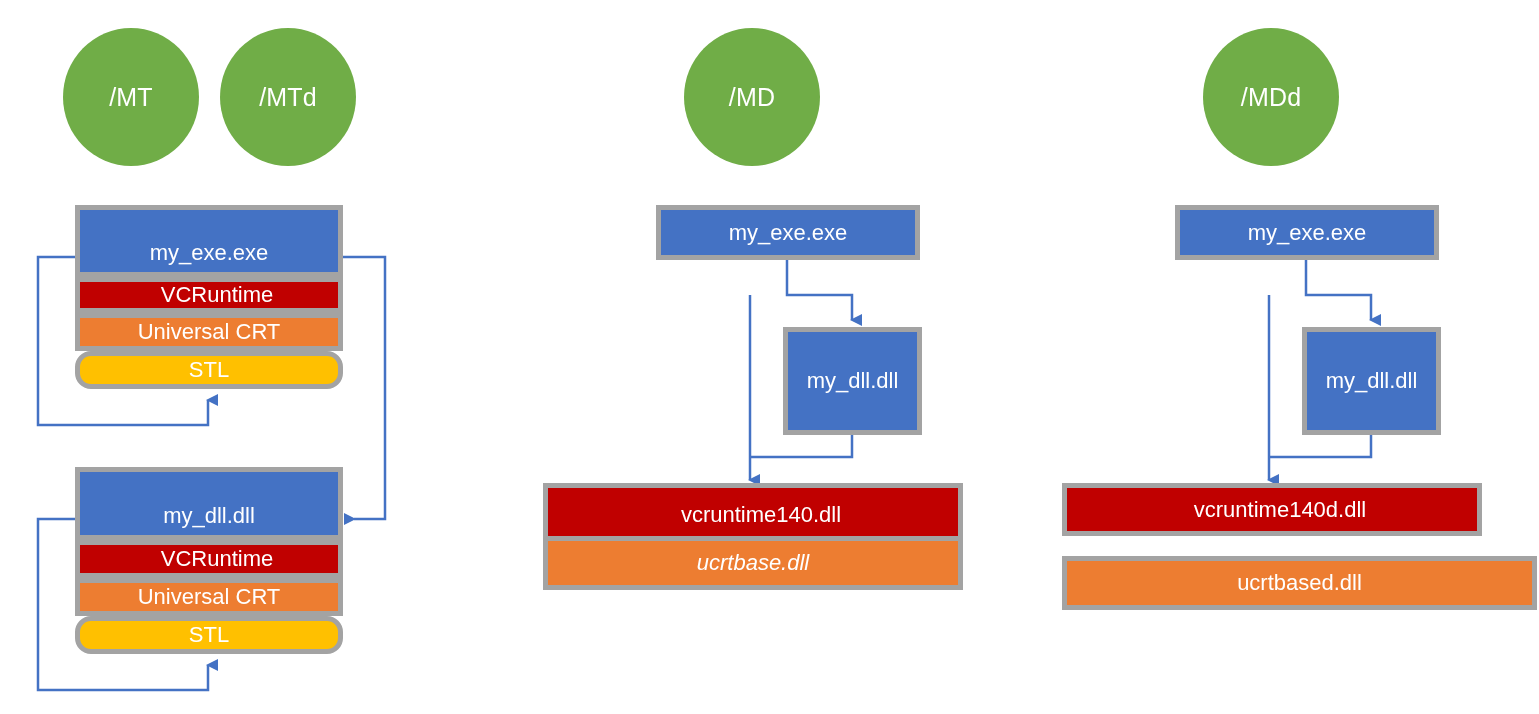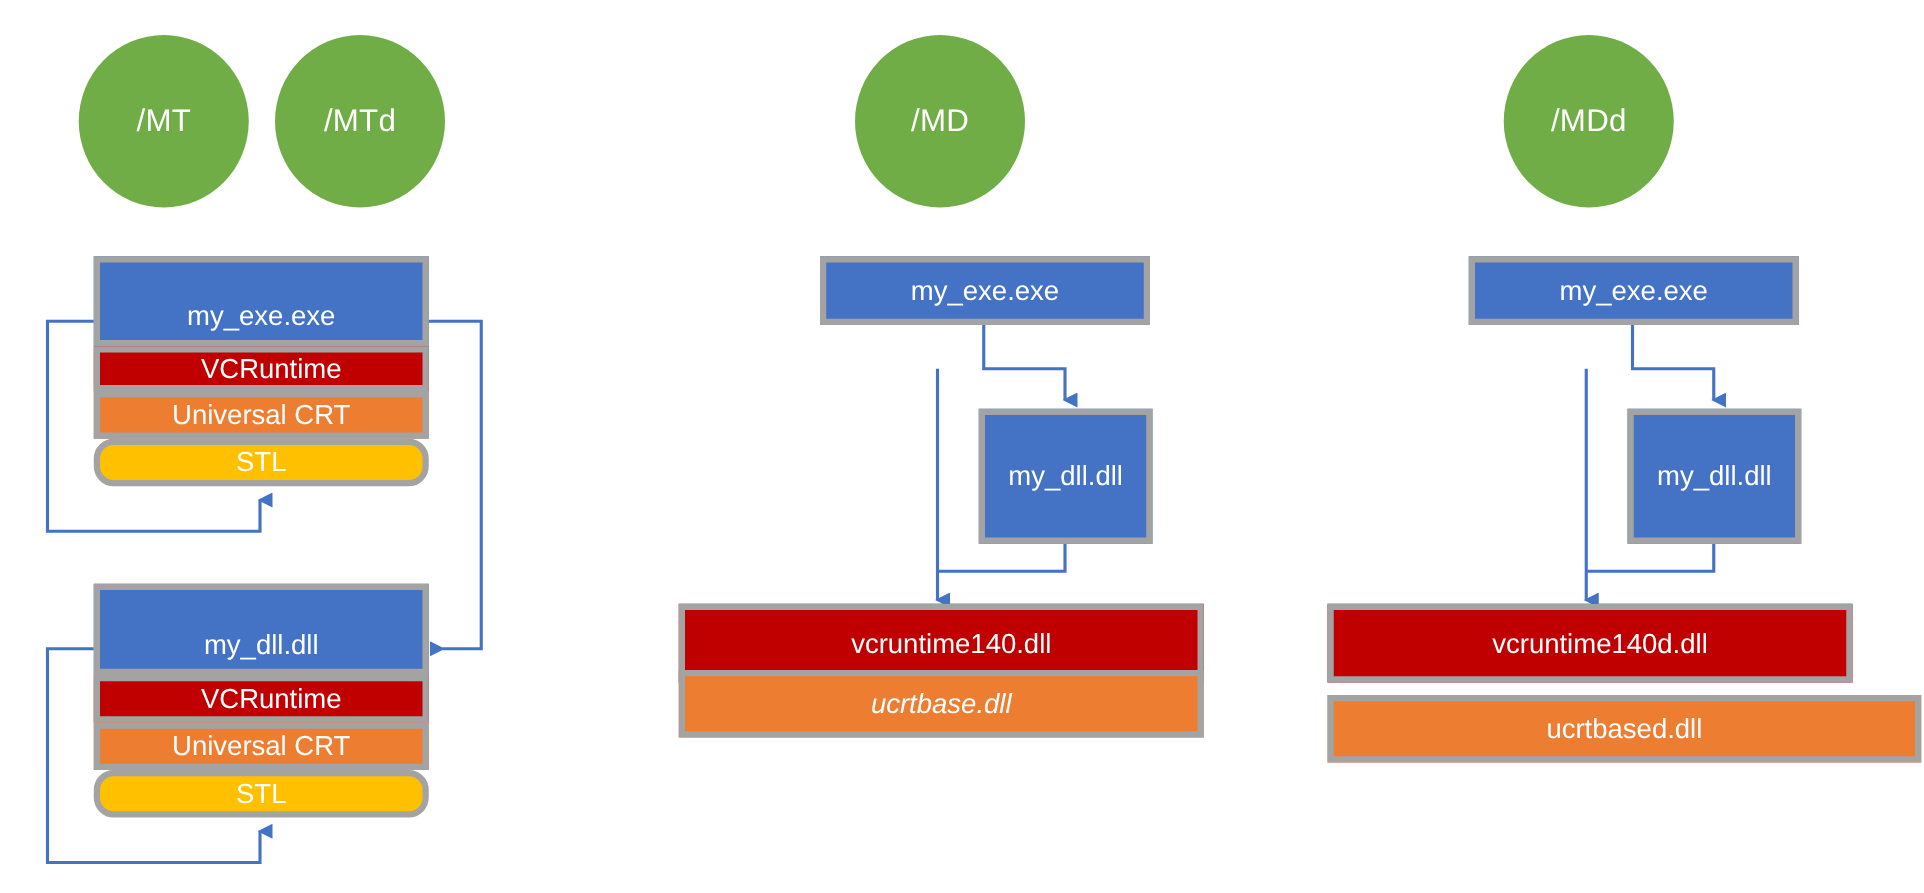--- a/index.html
+++ b/index.html
@@ -131,16 +131,16 @@
 
   <div class="box blue" style="left:656px; top:205px; width:264px; height:55px;">my_exe.exe</div>
   <div class="box blue" style="left:783px; top:327px; width:139px; height:108px;">my_dll.dll</div>
 
   <div class="box red" style="left:543px; top:483px; width:420px; height:63px;">vcruntime140.dll</div>
   <div class="box orange" style="left:543px; top:536px; width:420px; height:54px;font-style:italic;">ucrtbase.dll</div>
 
   <div class="box blue" style="left:1175px; top:205px; width:264px; height:55px;">my_exe.exe</div>
   <div class="box blue" style="left:1302px; top:327px; width:139px; height:108px;">my_dll.dll</div>
 
-  <div class="box red" style="left:1062px; top:483px; width:420px; height:63px;">vcruntime140d.dll</div>
+  <div class="box red" style="left:1062px; top:483px; width:420px; height:53px;">vcruntime140d.dll</div>
   <div class="box orange" style="left:1062px; top:536px; width:475px; height:54px;margin-top:20px;">ucrtbased.dll</div>
 
 </div>
 
 </body></html>

